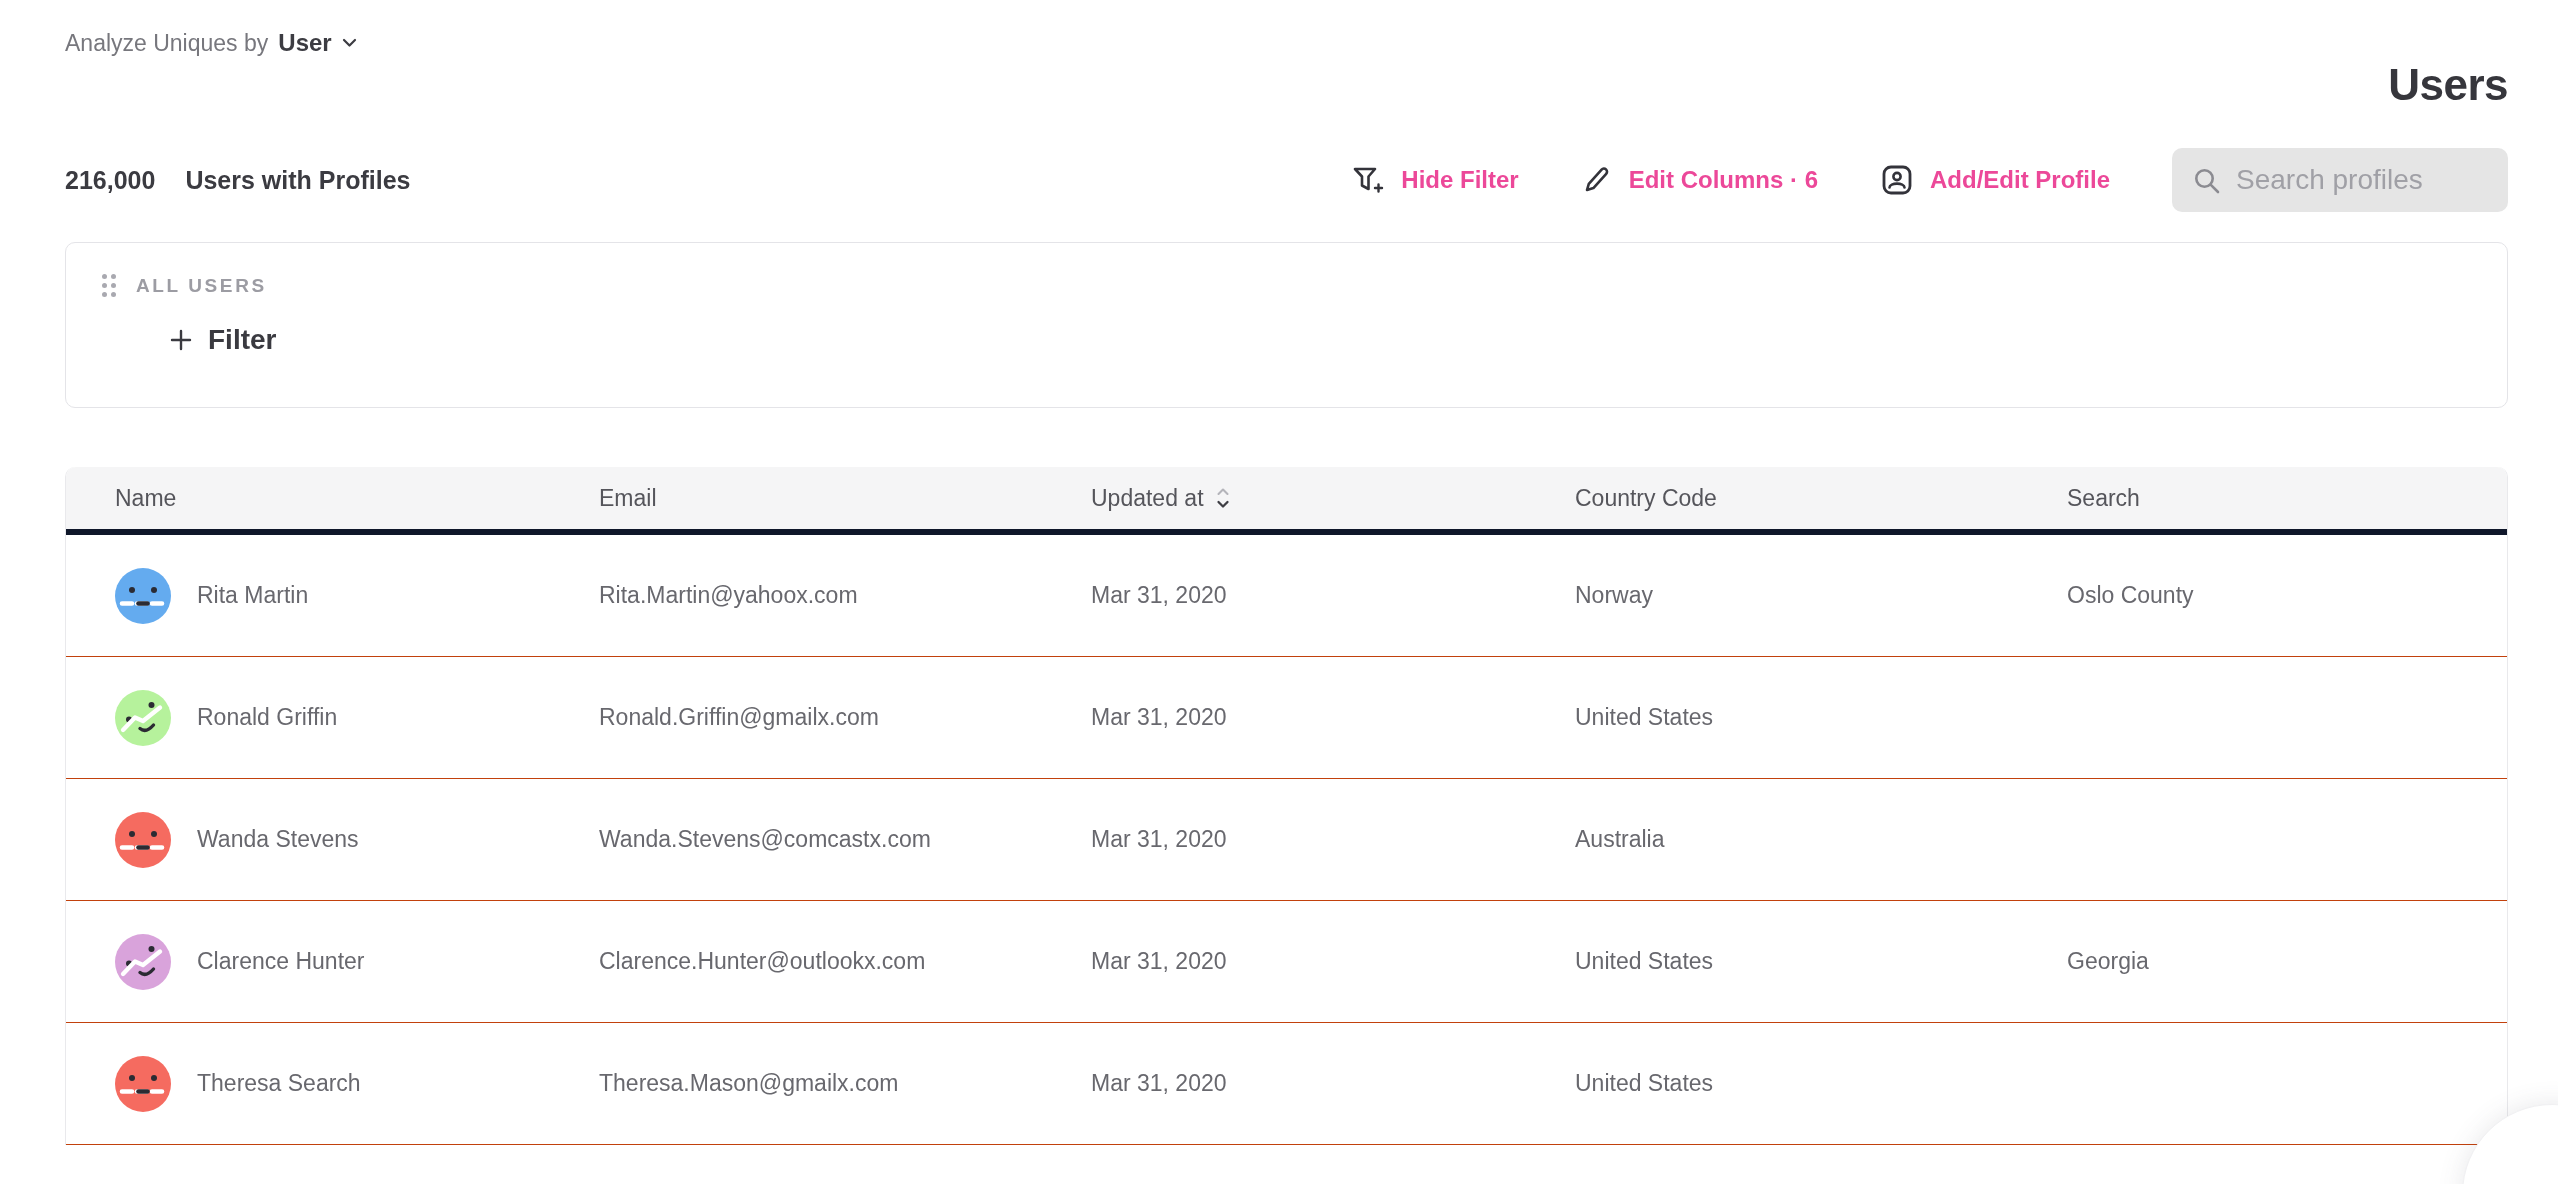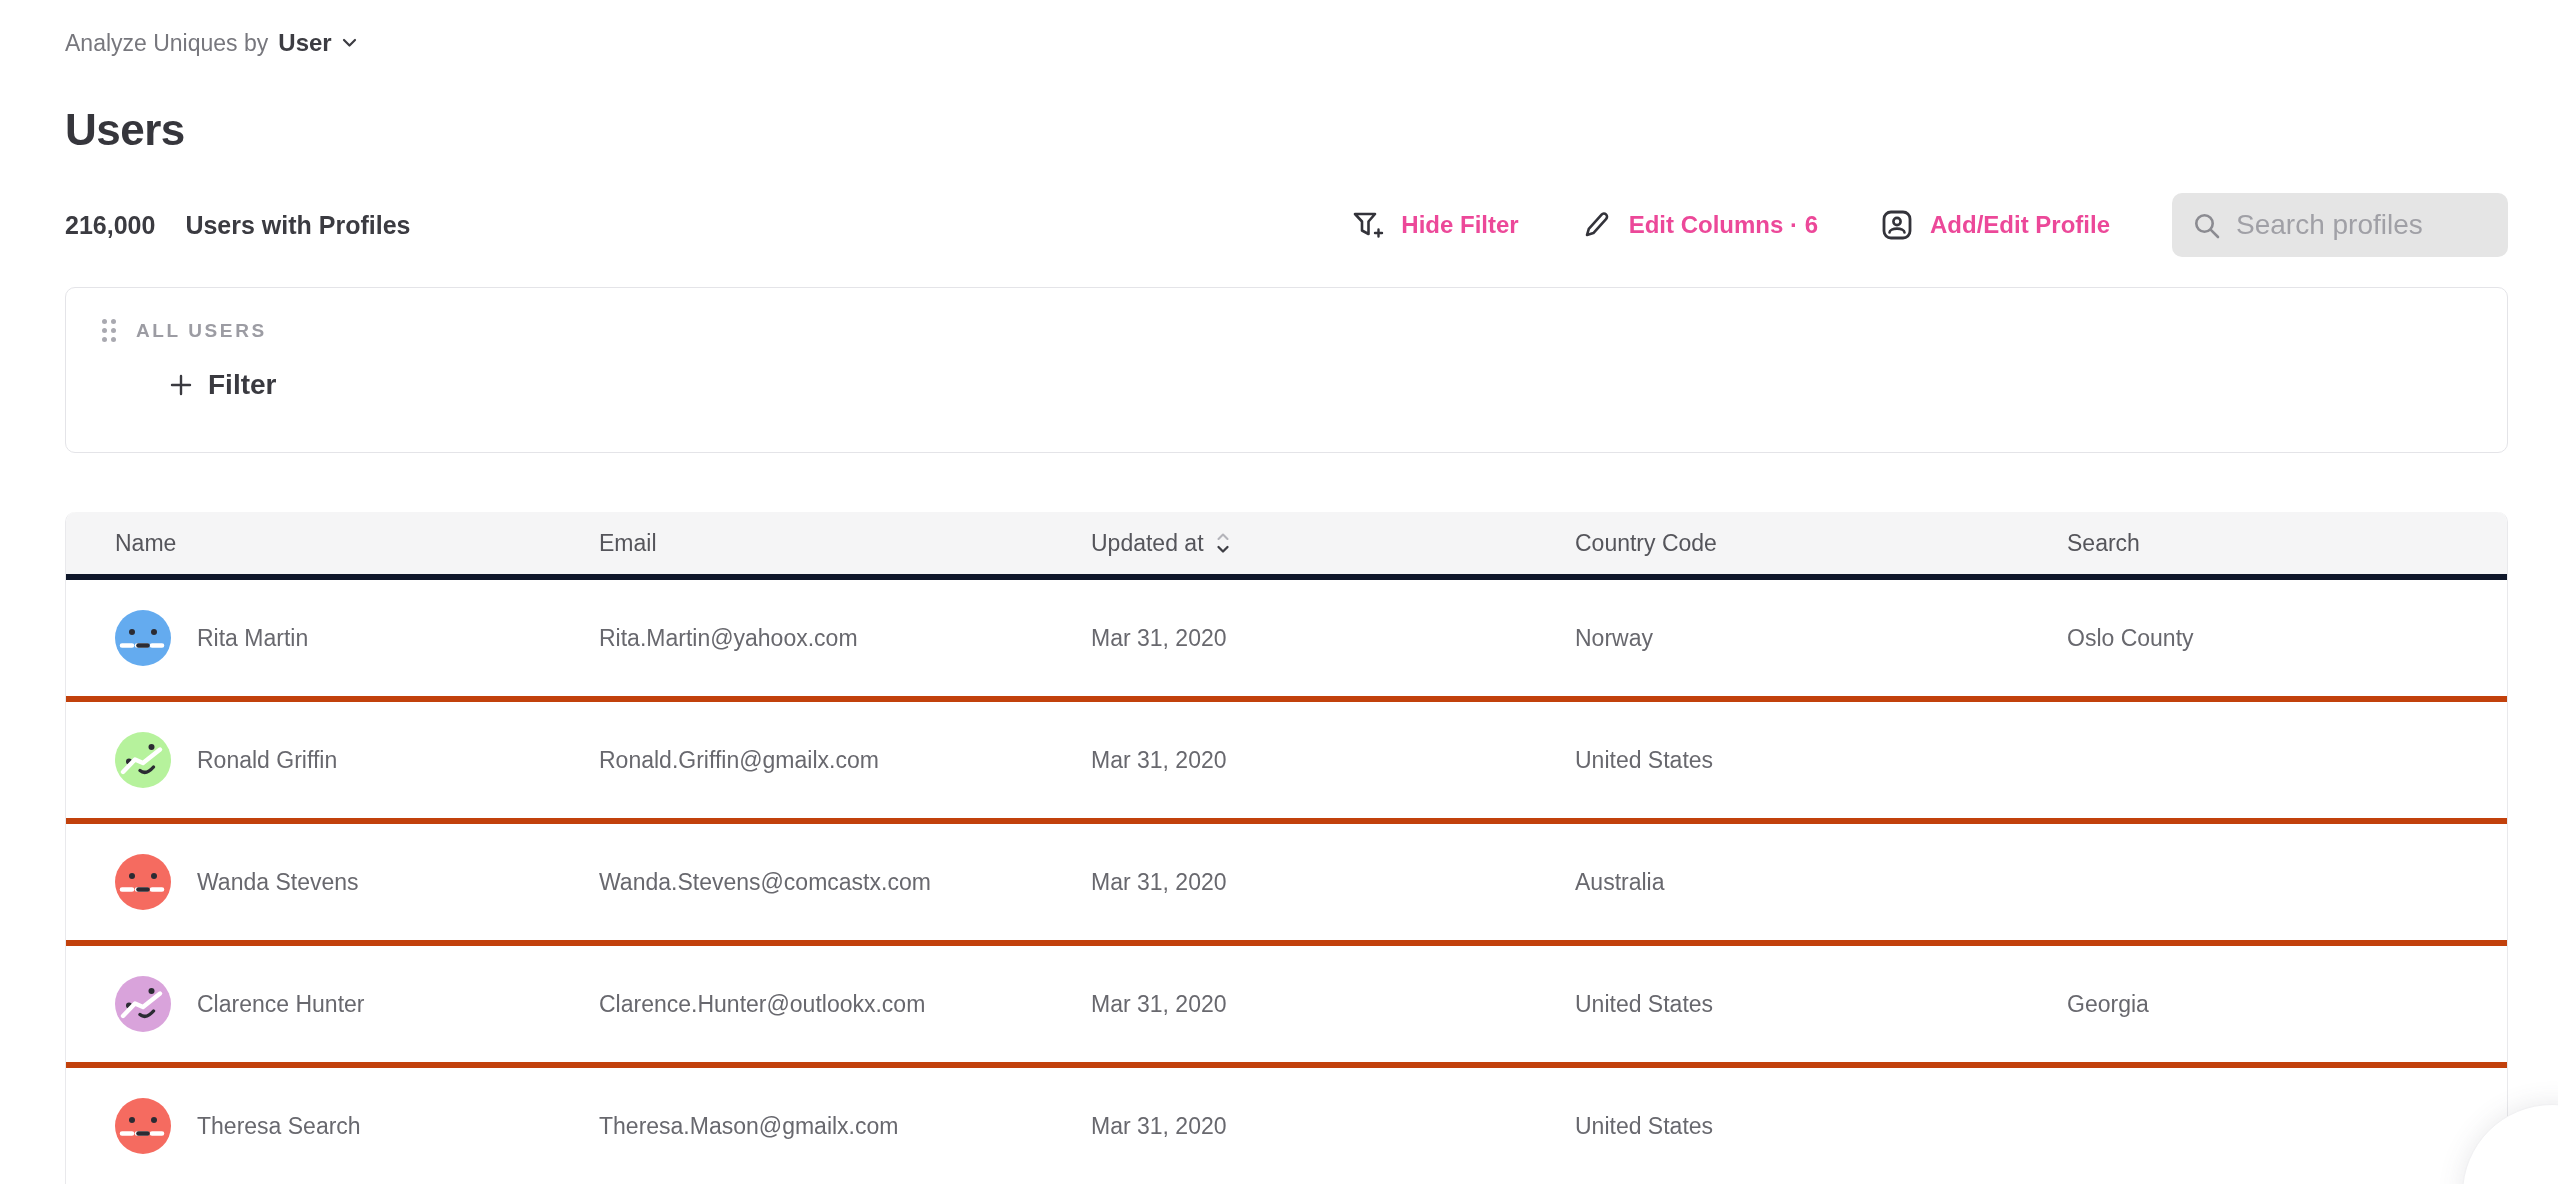--- a/index.html
+++ b/index.html
@@ -7,22 +7,22 @@
     font-family: "Liberation Sans", sans-serif; }
   .page { padding: 27px 50px 0 65px; position: relative; width: 100%; height: 100%; }
 
   
   .analyze-row { display: flex; align-items: center; gap: 10px; height: 32px; }
   .analyze-label { font-size: 23px; color: #77777d; }
   .analyze-select { display: flex; align-items: center; gap: 10px; cursor: pointer; }
   .analyze-value { font-size: 24px; font-weight: 600; color: #3c3c42; }
 
   
-  .page-title { margin-top: 45px; font-size: 44px; line-height: 52px; font-weight: 700;
-    color: #36363c; letter-spacing: -0.5px; }
+  .page-title { font-size: 44px; line-height: 52px; font-weight: 700;
+    color: #36363c; letter-spacing: -0.5px; text-align: right; }
 
   
   .stats-row { margin-top: 37px; height: 64px; display: flex; align-items: center;
     justify-content: space-between; }
   .count-group { display: flex; align-items: center; gap: 30px; }
   .count-value, .count-label { font-size: 25px; font-weight: 600; color: #3b3b41; }
   .toolbar { display: flex; align-items: center; gap: 62px; }
   .tool-btn { display: flex; align-items: center; gap: 16px; cursor: pointer; background: none; border: none; }
   .tool-btn .lbl { font-size: 24px; font-weight: 600; color: #ec4899; white-space: nowrap; }
   .search-box { position: relative; width: 336px; height: 64px; }
@@ -46,21 +46,21 @@
 
   
   .table { margin-top: 59px; border-left: 1px solid #e9e9ec; border-right: 1px solid #e9e9ec;
     border-radius: 10px 10px 0 0; }
   .thead { height: 68px; background: #f5f5f6; border-radius: 10px 10px 0 0;
     border-bottom: 6px solid #0f172a; display: grid;
     grid-template-columns: 484px 492px 484px 492px 1fr; align-items: center; }
   .th { padding-left: 49px; font-size: 23px; color: #55555b; display: flex;
     align-items: center; gap: 12px; cursor: pointer; }
   .trow { height: 122px; display: grid; grid-template-columns: 484px 492px 484px 492px 1fr;
-    align-items: center; border-bottom: 6px solid #c2410c; cursor: pointer; background: #fff; }
+    align-items: center; border-bottom: 1px solid #c2410c; cursor: pointer; background: #fff; }
   .td { padding-left: 49px; font-size: 23px; color: #68686e; white-space: nowrap;
     overflow: hidden; text-overflow: ellipsis; }
   .name-cell { display: flex; align-items: center; gap: 26px; }
   .avatar { width: 56px; height: 56px; flex: 0 0 56px; }
 
   
   .corner-fab { position: absolute; right: -84px; bottom: -100px; width: 180px; height: 180px;
     border-radius: 50%; background: #ffffff; border: 1px solid #f0f0f2;
     box-shadow: 0 0 26px rgba(80,80,90,0.13); cursor: pointer; }
 

